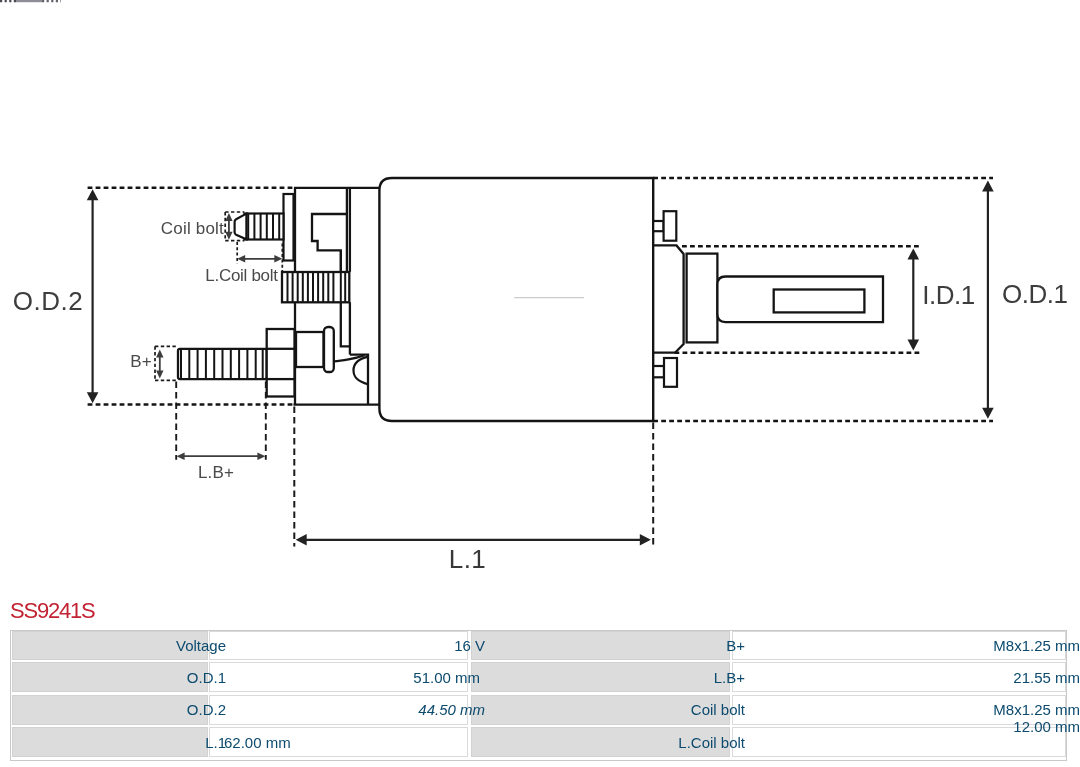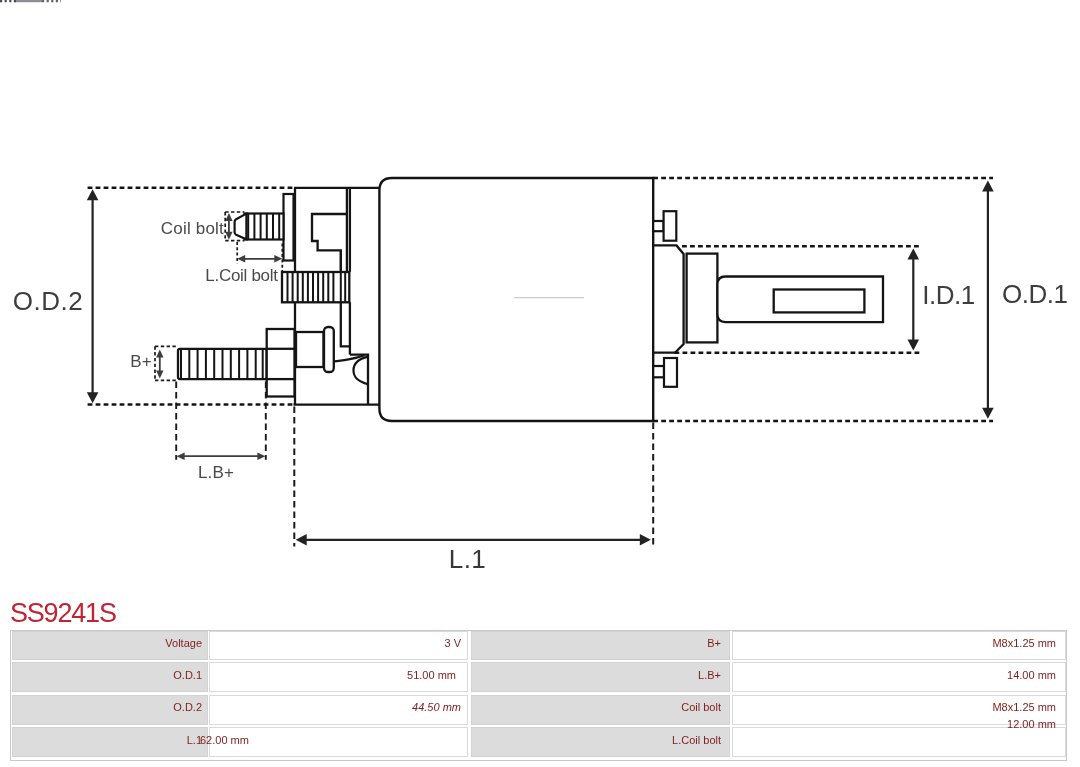--- a/index.html
+++ b/index.html
@@ -1,17 +1,17 @@
 <!DOCTYPE html>
 <html><head>
 <meta charset="utf-8">
 <style>
   html,body{margin:0;padding:0;background:#ffffff;}
   body{width:1080px;height:767px;position:relative;font-family:"Liberation Sans",sans-serif;}
-  .cellTxt{position:absolute;font-size:11px;color:#7f1d1d;}
+  .cellTxt{position:absolute;font-size:15px;color:#0c4a6e;padding-left:24px;}
 </style>
 </head>
 <body>
 
 <svg width="1080" height="767" viewBox="0 0 1080 767" style="position:absolute;left:0;top:0;" fill="none" stroke-linecap="butt">
 
   <g>
     <line x1="0" y1="1" x2="16" y2="1" stroke="#4a4a52" stroke-width="2.4" stroke-dasharray="2.2,2.4"></line>
     <line x1="16" y1="1" x2="42" y2="1" stroke="#8d8d95" stroke-width="2.4"></line>
     <line x1="42" y1="1" x2="61" y2="1" stroke="#63636b" stroke-width="2.4" stroke-dasharray="2.2,2.4"></line>
@@ -200,21 +200,21 @@
 
   <text x="224" y="234" text-anchor="end" font-size="17" fill="#4a4a4a" stroke="none" letter-spacing="0.2">Coil bolt</text>
 
   <text x="241.5" y="281" text-anchor="middle" font-size="17" fill="#4a4a4a" stroke="none" letter-spacing="-0.3">L.Coil bolt</text>
 
   <text x="152" y="367" text-anchor="end" font-size="17" fill="#4a4a4a" stroke="none" letter-spacing="0.2">B+</text>
 
   <text x="216" y="477.5" text-anchor="middle" font-size="17" fill="#4a4a4a" stroke="none" letter-spacing="0.2">L.B+</text>
 </svg>
 
-<div style="position:absolute;left:10px;top:598px;font-size:27px;color:#c22232;letter-spacing:-1.2px;">SS9241S</div>
+<div style="position:absolute;left:10px;top:598px;font-size:22px;color:#c22232;letter-spacing:-1.2px;">SS9241S</div>
 
 <div style="position:absolute;left:10px;top:630px;width:1055px;height:128.5px;border:1px solid #c9c9c9;background:#ffffff;"></div>
 
 <div style="position:absolute;left:12px;top:630.5px;width:194px;height:27px;background:#dcdcdc;border:1px solid #d2d2d2;"></div>
 <div style="position:absolute;left:209px;top:630.5px;width:257px;height:27px;background:#ffffff;border:1px solid #dadada;"></div>
 <div style="position:absolute;left:471px;top:630.5px;width:257px;height:27px;background:#dcdcdc;border:1px solid #d2d2d2;"></div>
 <div style="position:absolute;left:732px;top:630.5px;width:332px;height:27px;background:#ffffff;border:1px solid #dadada;"></div>
 
 <div style="position:absolute;left:12px;top:662px;width:194px;height:28px;background:#dcdcdc;border:1px solid #d2d2d2;"></div>
 <div style="position:absolute;left:209px;top:662px;width:257px;height:28px;background:#ffffff;border:1px solid #dadada;"></div>
@@ -225,28 +225,28 @@
 <div style="position:absolute;left:209px;top:694.5px;width:257px;height:28.5px;background:#ffffff;border:1px solid #dadada;"></div>
 <div style="position:absolute;left:471px;top:694.5px;width:257px;height:28.5px;background:#dcdcdc;border:1px solid #d2d2d2;"></div>
 <div style="position:absolute;left:732px;top:694.5px;width:332px;height:28.5px;background:#ffffff;border:1px solid #dadada;"></div>
 
 <div style="position:absolute;left:12px;top:727px;width:194px;height:28px;background:#dcdcdc;border:1px solid #d2d2d2;"></div>
 <div style="position:absolute;left:209px;top:727px;width:257px;height:28px;background:#ffffff;border:1px solid #dadada;"></div>
 <div style="position:absolute;left:471px;top:727px;width:257px;height:28px;background:#dcdcdc;border:1px solid #d2d2d2;"></div>
 <div style="position:absolute;left:732px;top:727px;width:332px;height:28px;background:#ffffff;border:1px solid #dadada;"></div>
 
 <div class="cellTxt" style="left:0px;top:636.5px;width:202px;text-align:right;">Voltage</div>
-<div class="cellTxt" style="left:200px;top:636.5px;width:261px;text-align:right;">3 V</div>
+<div class="cellTxt" style="left:200px;top:636.5px;width:261px;text-align:right;">16 V</div>
 <div class="cellTxt" style="left:460px;top:636.5px;width:261px;text-align:right;">B+</div>
 <div class="cellTxt" style="left:756px;top:636.5px;width:300px;text-align:right;">M8x1.25 mm</div>
 
 <div class="cellTxt" style="left:0px;top:668.5px;width:202px;text-align:right;">O.D.1</div>
 <div class="cellTxt" style="left:195px;top:668.5px;width:261px;text-align:right;">51.00 mm</div>
 <div class="cellTxt" style="left:460px;top:668.5px;width:261px;text-align:right;">L.B+</div>
-<div class="cellTxt" style="left:756px;top:668.5px;width:300px;text-align:right;">14.00 mm</div>
+<div class="cellTxt" style="left:756px;top:668.5px;width:300px;text-align:right;">21.55 mm</div>
 
 <div class="cellTxt" style="left:0px;top:701px;width:202px;text-align:right;">O.D.2</div>
 <div class="cellTxt" style="left:200px;top:701px;width:261px;text-align:right;font-style:italic;">44.50 mm</div>
 <div class="cellTxt" style="left:460px;top:701px;width:261px;text-align:right;">Coil bolt</div>
 <div class="cellTxt" style="left:756px;top:701px;width:300px;text-align:right;">M8x1.25 mm</div>
 
 <div class="cellTxt" style="left:0px;top:734px;width:202px;text-align:right;">L.1</div>
 <div class="cellTxt" style="left:200px;top:734px;width:261px;text-align:left;">62.00 mm</div>
 <div class="cellTxt" style="left:460px;top:734px;width:261px;text-align:right;">L.Coil bolt</div>
 <div class="cellTxt" style="left:756px;top:718px;width:300px;text-align:right;">12.00 mm</div>

